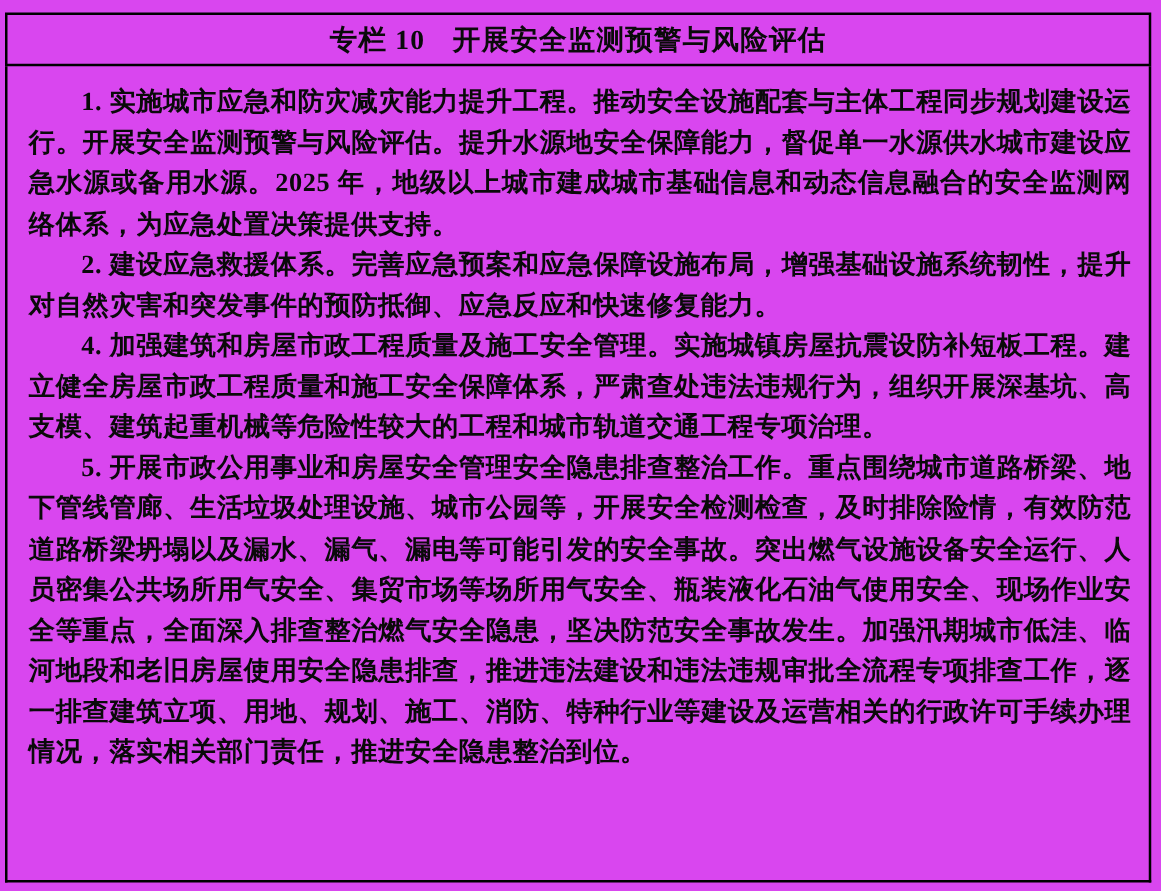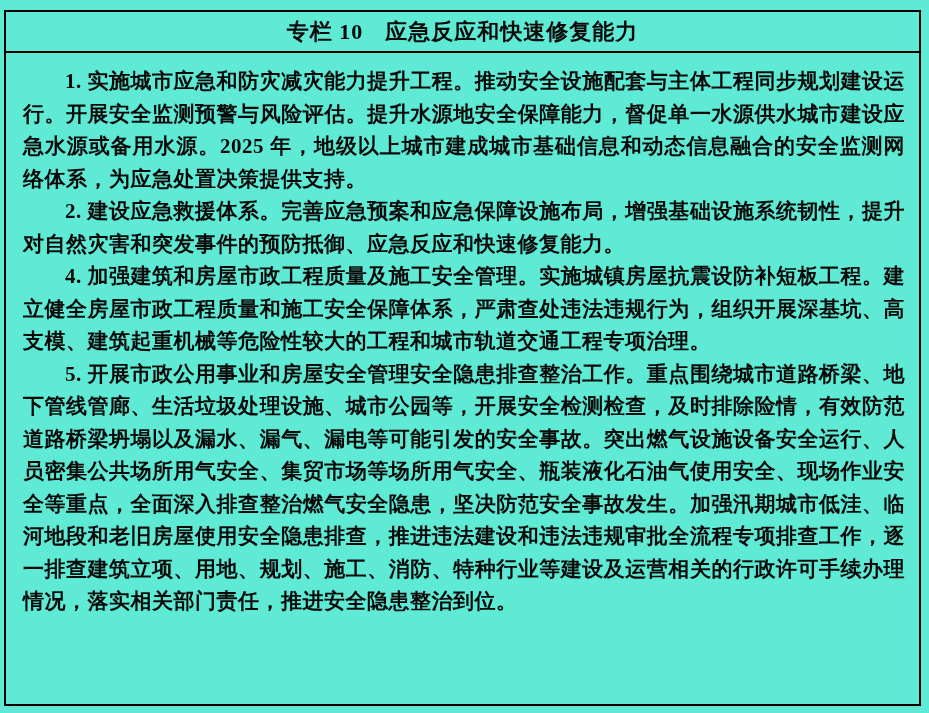--- a/index.html
+++ b/index.html
@@ -7,21 +7,21 @@
     padding: 0;
     width: 929px;
     height: 713px;
     overflow: hidden;
     background: #ffffff;
   }
   .page {
     position: relative;
     width: 929px;
     height: 713px;
-    background: #5eead4;
+    background: #d946ef;
     font-family: "Liberation Serif", "DejaVu Serif", serif;
     color: #0a0a0a;
   }
   .panel {
     position: absolute;
     left: 4px;
     top: 10px;
     width: 917px;
     height: 696px;
     box-sizing: border-box;
@@ -61,21 +61,21 @@
 </style>
 </head>
 <body>
 
 <div class="page">
   <div class="panel">
 
     <div class="panel-title">
       <span>专栏 10</span>
       <span class="title-gap"></span>
-      <span>应急反应和快速修复能力</span>
+      <span>开展安全监测预警与风险评估</span>
     </div>
 
     <div class="panel-body">
       <p>1. 实施城市应急和防灾减灾能力提升工程。推动安全设施配套与主体工程同步规划建设运行。开展安全监测预警与风险评估。提升水源地安全保障能力，督促单一水源供水城市建设应急水源或备用水源。2025 年，地级以上城市建成城市基础信息和动态信息融合的安全监测网络体系，为应急处置决策提供支持。</p>
       <p>2. 建设应急救援体系。完善应急预案和应急保障设施布局，增强基础设施系统韧性，提升对自然灾害和突发事件的预防抵御、应急反应和快速修复能力。</p>
       <p>4. 加强建筑和房屋市政工程质量及施工安全管理。实施城镇房屋抗震设防补短板工程。建立健全房屋市政工程质量和施工安全保障体系，严肃查处违法违规行为，组织开展深基坑、高支模、建筑起重机械等危险性较大的工程和城市轨道交通工程专项治理。</p>
       <p>5. 开展市政公用事业和房屋安全管理安全隐患排查整治工作。重点围绕城市道路桥梁、地下管线管廊、生活垃圾处理设施、城市公园等，开展安全检测检查，及时排除险情，有效防范道路桥梁坍塌以及漏水、漏气、漏电等可能引发的安全事故。突出燃气设施设备安全运行、人员密集公共场所用气安全、集贸市场等场所用气安全、瓶装液化石油气使用安全、现场作业安全等重点，全面深入排查整治燃气安全隐患，坚决防范安全事故发生。加强汛期城市低洼、临河地段和老旧房屋使用安全隐患排查，推进违法建设和违法违规审批全流程专项排查工作，逐一排查建筑立项、用地、规划、施工、消防、特种行业等建设及运营相关的行政许可手续办理情况，落实相关部门责任，推进安全隐患整治到位。</p>
     </div>
 
   </div>

